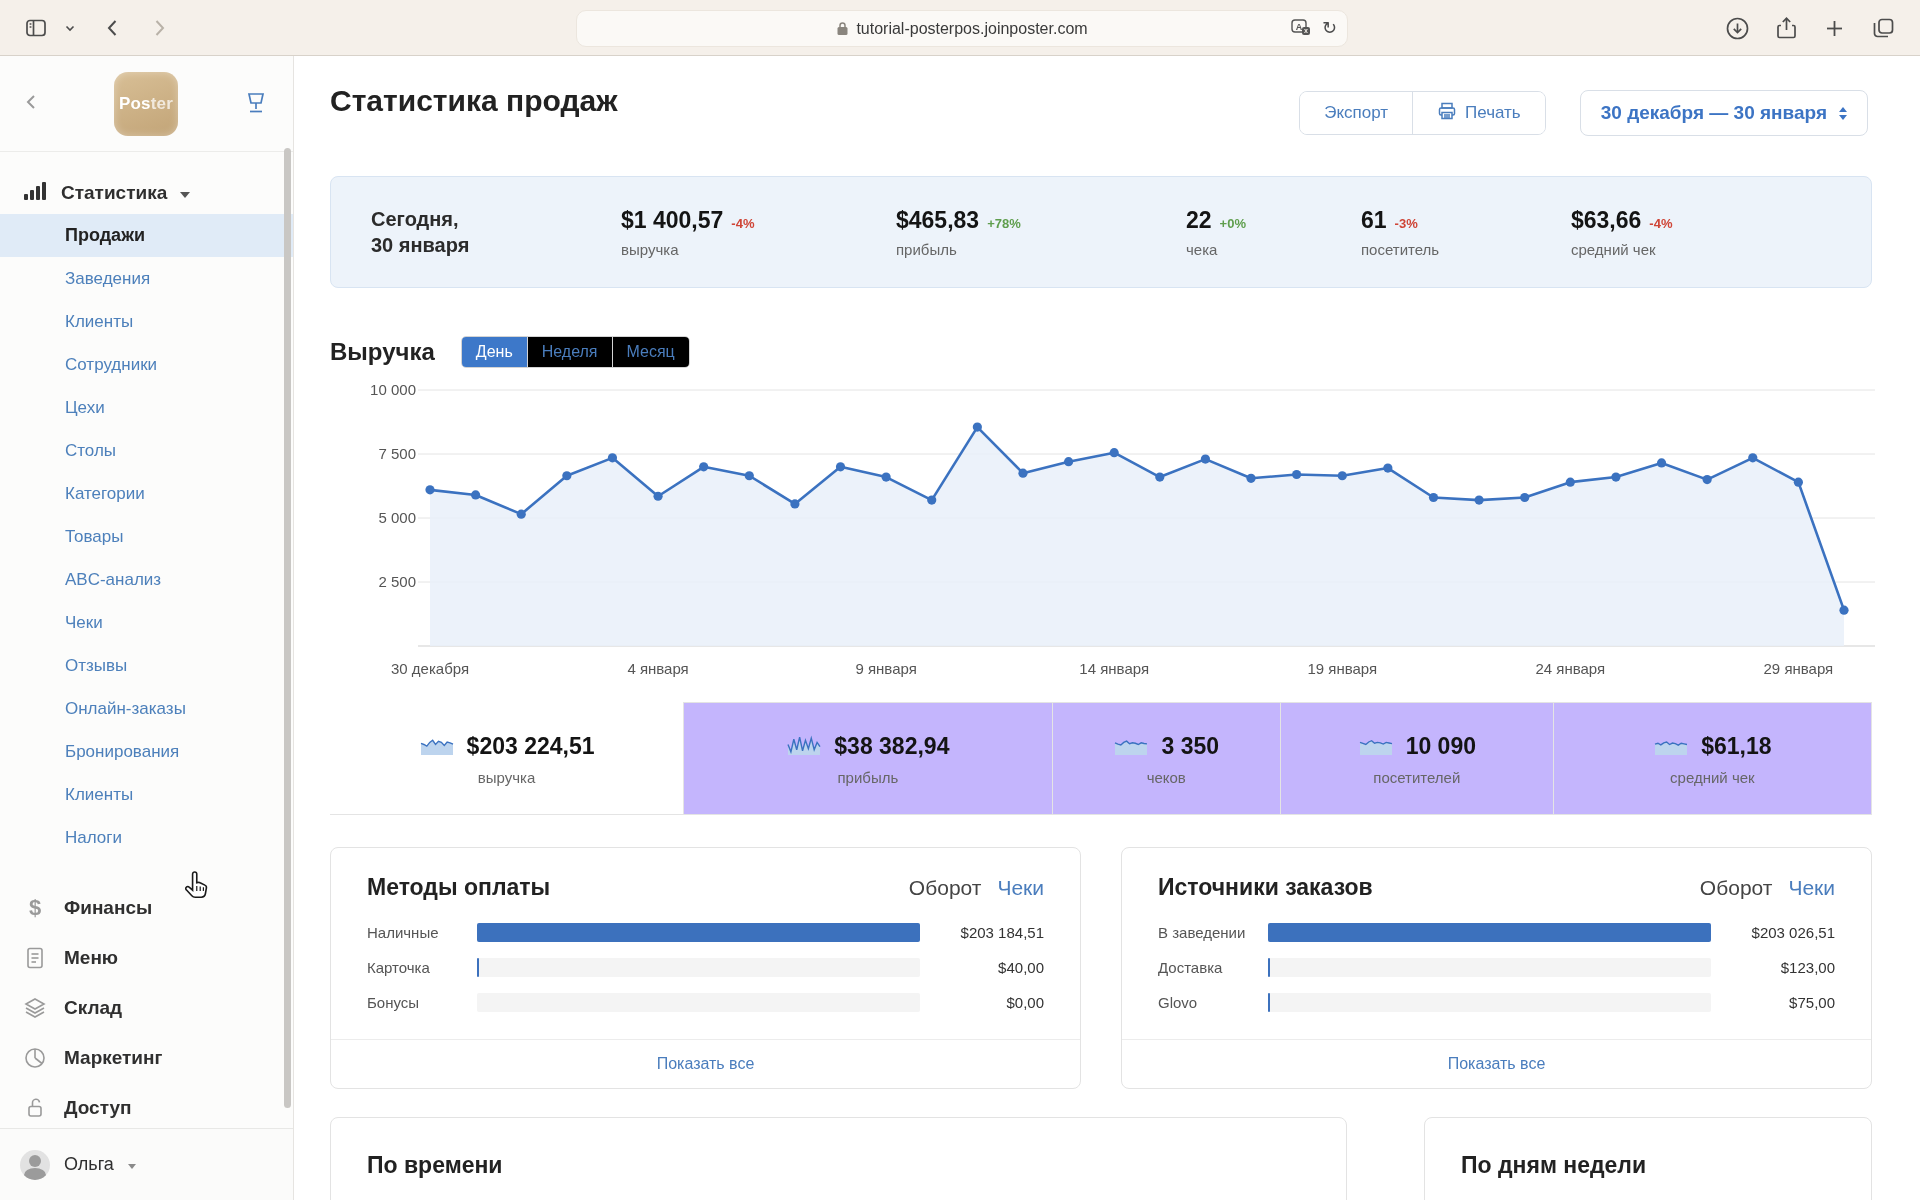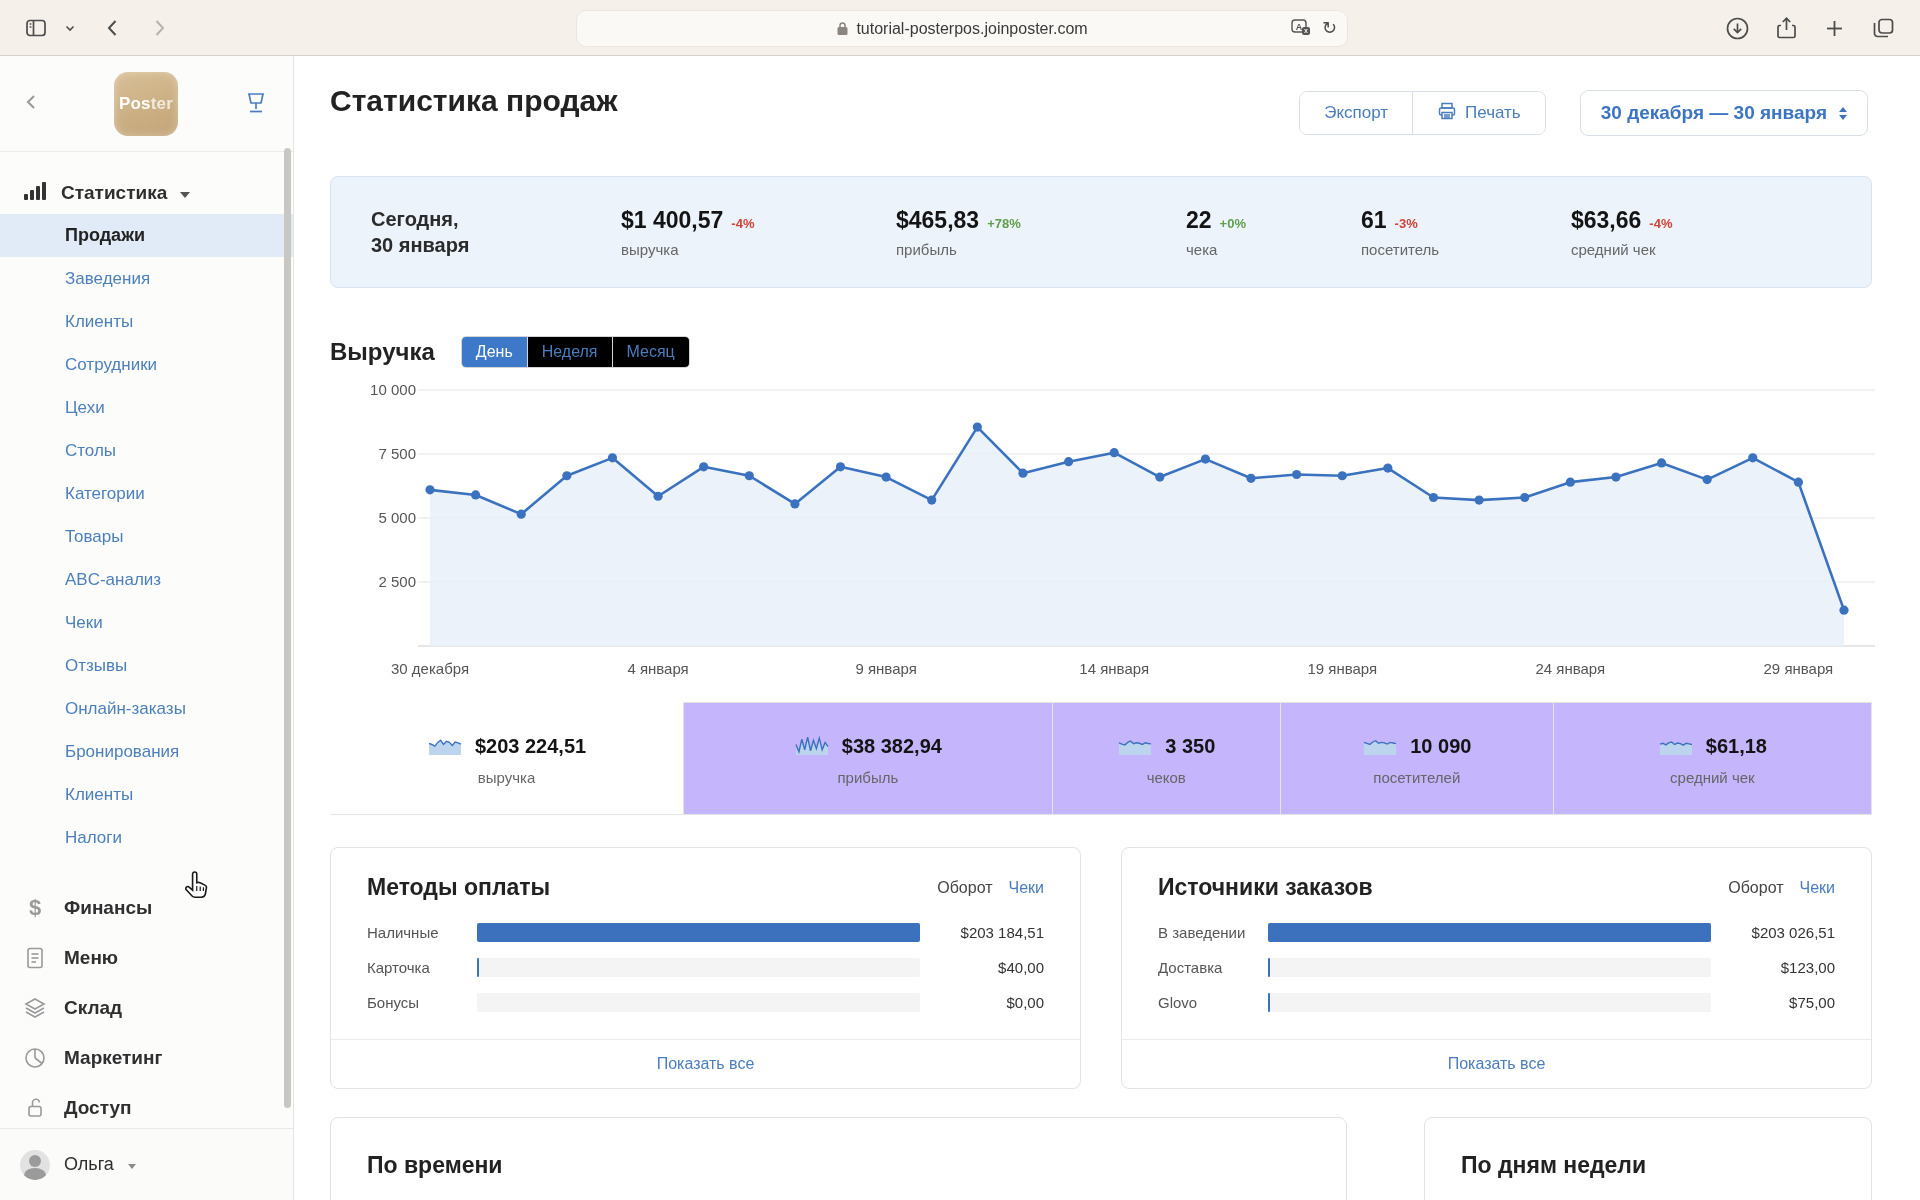--- a/index.html
+++ b/index.html
@@ -85,29 +85,29 @@
 
   .chart-wrap { margin:12px 0 0 36px; }
 
   
   .cards-strip { display:flex; margin:16px 48px 0 36px; border-bottom:1px solid #e4e4e4; }
   .card { height:112px; display:flex; flex-direction:column; align-items:center; justify-content:center; background:#c4b5fd; border-top:1px solid #e4e4e4; border-left:1px solid #e4e4e4; cursor:pointer; }
   .card:last-child { border-right:1px solid #e4e4e4; }
   .card.active { background:#fff; border-top-color:transparent; border-left:none; }
   .card.active + .card { border-left:1px solid #e4e4e4; }
   .card-main { display:flex; align-items:center; gap:12px; }
-  .card-val { font-size:20px; font-weight:bold; color:#141414; }
+  .card-val { font-size:23px; font-weight:bold; color:#141414; }
   .card-label { font-size:15px; color:#666; margin-top:8px; }
 
   
   .panels-row { display:flex; margin:32px 48px 0 36px; gap:40px; }
   .panel { border:1px solid #e3e3e3; border-radius:8px; background:#fff; flex:1; }
   .panel-head { display:flex; align-items:center; justify-content:space-between; padding:26px 36px 10px 36px; }
   .panel-title { font-size:23px; font-weight:bold; color:#222; }
-  .panel-toggle { display:flex; gap:16px; font-size:16px; }
+  .panel-toggle { display:flex; gap:16px; font-size:21px; }
   .toggle-current { color:#444; }
   .toggle-link { color:#4a7dbd; cursor:pointer; }
   .panel-rows { padding:10px 36px 26px 36px; display:flex; flex-direction:column; gap:13px; }
   .prow { display:flex; align-items:center; gap:14px; height:22px; }
   .prow-label { width:96px; flex:none; font-size:15px; color:#555; }
   .prow-track { flex:1; height:19px; background:#f4f4f4; border-radius:2px; position:relative; }
   .prow-fill { position:absolute; left:0; top:0; bottom:0; background:#3c71bd; border-radius:2px; }
   .prow-val { width:110px; flex:none; text-align:right; font-size:15px; color:#333; }
   .panel-foot { border-top:1px solid #ececec; padding:15px 0; text-align:center; }
   .show-all { font-size:16px; color:#4a7dbd; cursor:pointer; }

